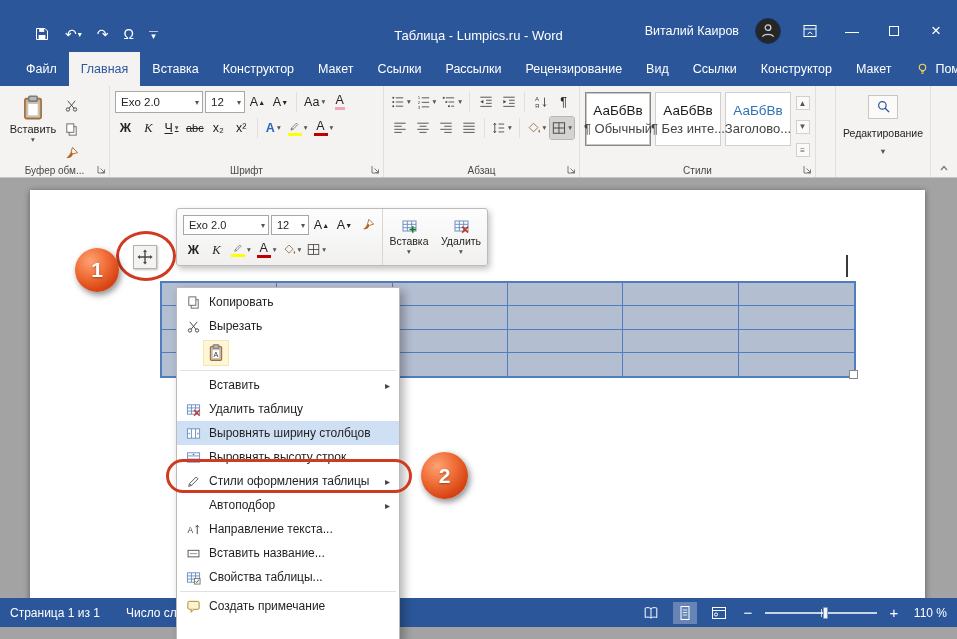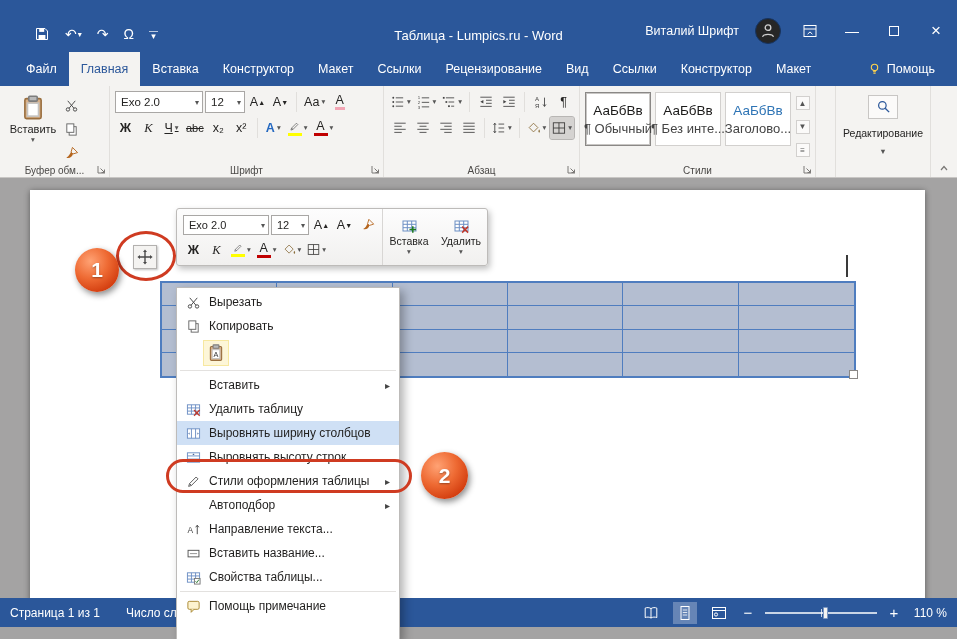--- a/index.html
+++ b/index.html
@@ -283,21 +283,21 @@
               <use href="#s-save"></use>
             </svg>
           </span>
         <span>↶<span class="tiny-caret">▾</span></span>
         <span>↷</span>
         <span>Ω</span>
         <span style="font-size:9px;flex-direction:column;line-height:.6">―<span>▾</span></span>
       </div>
       <div class="tb-title">Таблица - Lumpics.ru - Word</div>
       <div class="tb-right">
-        <span class="tb-user">Виталий Шрифт</span>
+        <span class="tb-user">Виталий Каиров</span>
         <span class="avatar">
             <svg width="18" height="18" style="color:#cfcfcf">
               <use href="#s-person"></use>
             </svg>
           </span>
         <span class="winbtn">
             <svg width="16" height="16" style="color:#fff">
               <use href="#s-ribbonopts"></use>
             </svg>
           </span>
@@ -320,20 +320,23 @@
           <span>Вставка</span>
         </div>
       <div class="tab">
           <span>Конструктор</span>
         </div>
       <div class="tab">
           <span>Макет</span>
         </div>
       <div class="tab">
           <span>Ссылки</span>
+        </div>
+      <div class="tab">
+          <span>Рассылки</span>
         </div>
       <div class="tab">
           <span>Рецензирование</span>
         </div>
       <div class="tab">
           <span>Вид</span>
         </div>
       <div class="tab">
           <span>Ссылки</span>
         </div>
@@ -704,33 +707,33 @@
           </span>
         <span>Удалить</span>
         <span class="edit-caret">▾</span>
       </div>
     </div>
   </div>
 
   <div class="menu">
     <div class="mi">
       <span class="mico">
+          <svg width="15" height="15" style="color:#666">
+            <use href="#s-copy"></use>
+          </svg>
+        </span>
+      <span>Копировать</span>
+    </div>
+    <div class="mi">
+      <span class="mico">
           <svg width="15" height="15" style="color:#444">
             <use href="#s-scissors"></use>
           </svg>
         </span>
       <span>Вырезать</span>
-    </div>
-    <div class="mi">
-      <span class="mico">
-          <svg width="15" height="15" style="color:#666">
-            <use href="#s-copy"></use>
-          </svg>
-        </span>
-      <span>Копировать</span>
     </div>
     <div class="paste-row">
       <span class="paste-tile">
           <svg width="18" height="18" viewBox="0 0 16 16">
             <use href="#s-clipboard"></use>
             <text x="8" y="11.5" font-size="6.5" text-anchor="middle" fill="#333" font-family="sans-serif">А</text>
           </svg>
         </span>
     </div>
     <div class="msep"></div>
@@ -801,21 +804,21 @@
         </span>
       <span>Свойства таблицы...</span>
     </div>
     <div class="msep"></div>
     <div class="mi">
       <span class="mico">
           <svg width="15" height="15">
             <use href="#s-comment"></use>
           </svg>
         </span>
-      <span>Помощь примечание</span>
+      <span>Создать примечание</span>
     </div>
   </div>
 
   <div class="ring-ellipse"></div>
   <div class="ring-rect"></div>
   <div class="callout callout-1">
       <span>1</span>
     </div>
   <div class="callout callout-2">
       <span>2</span>

